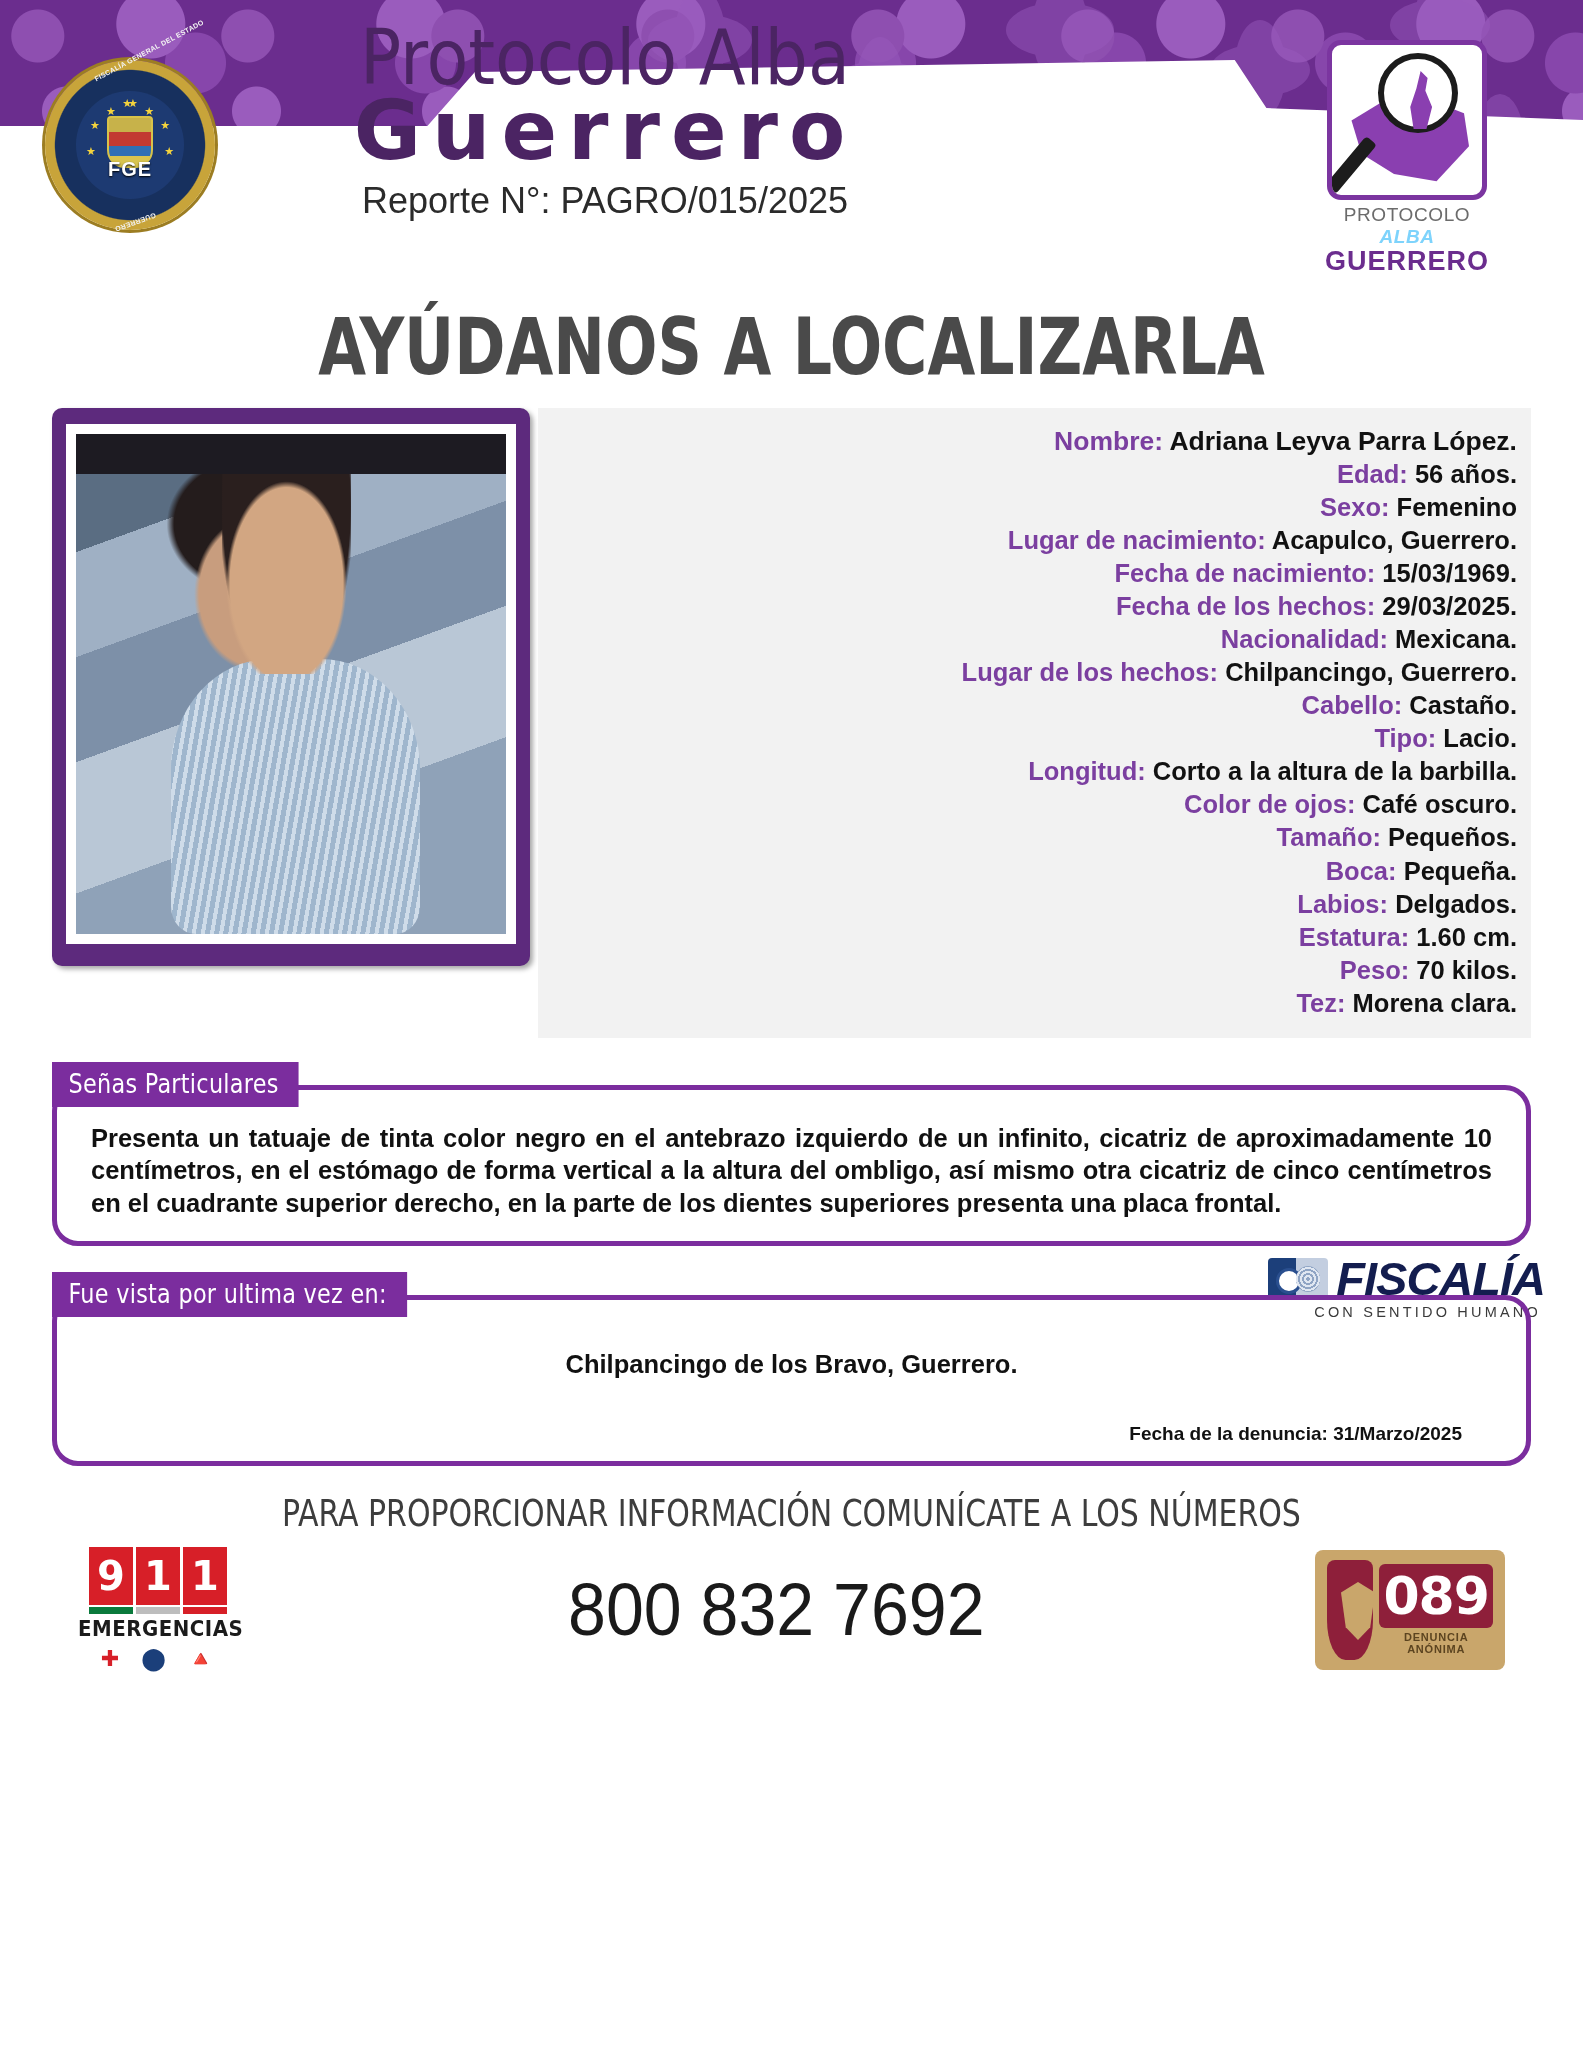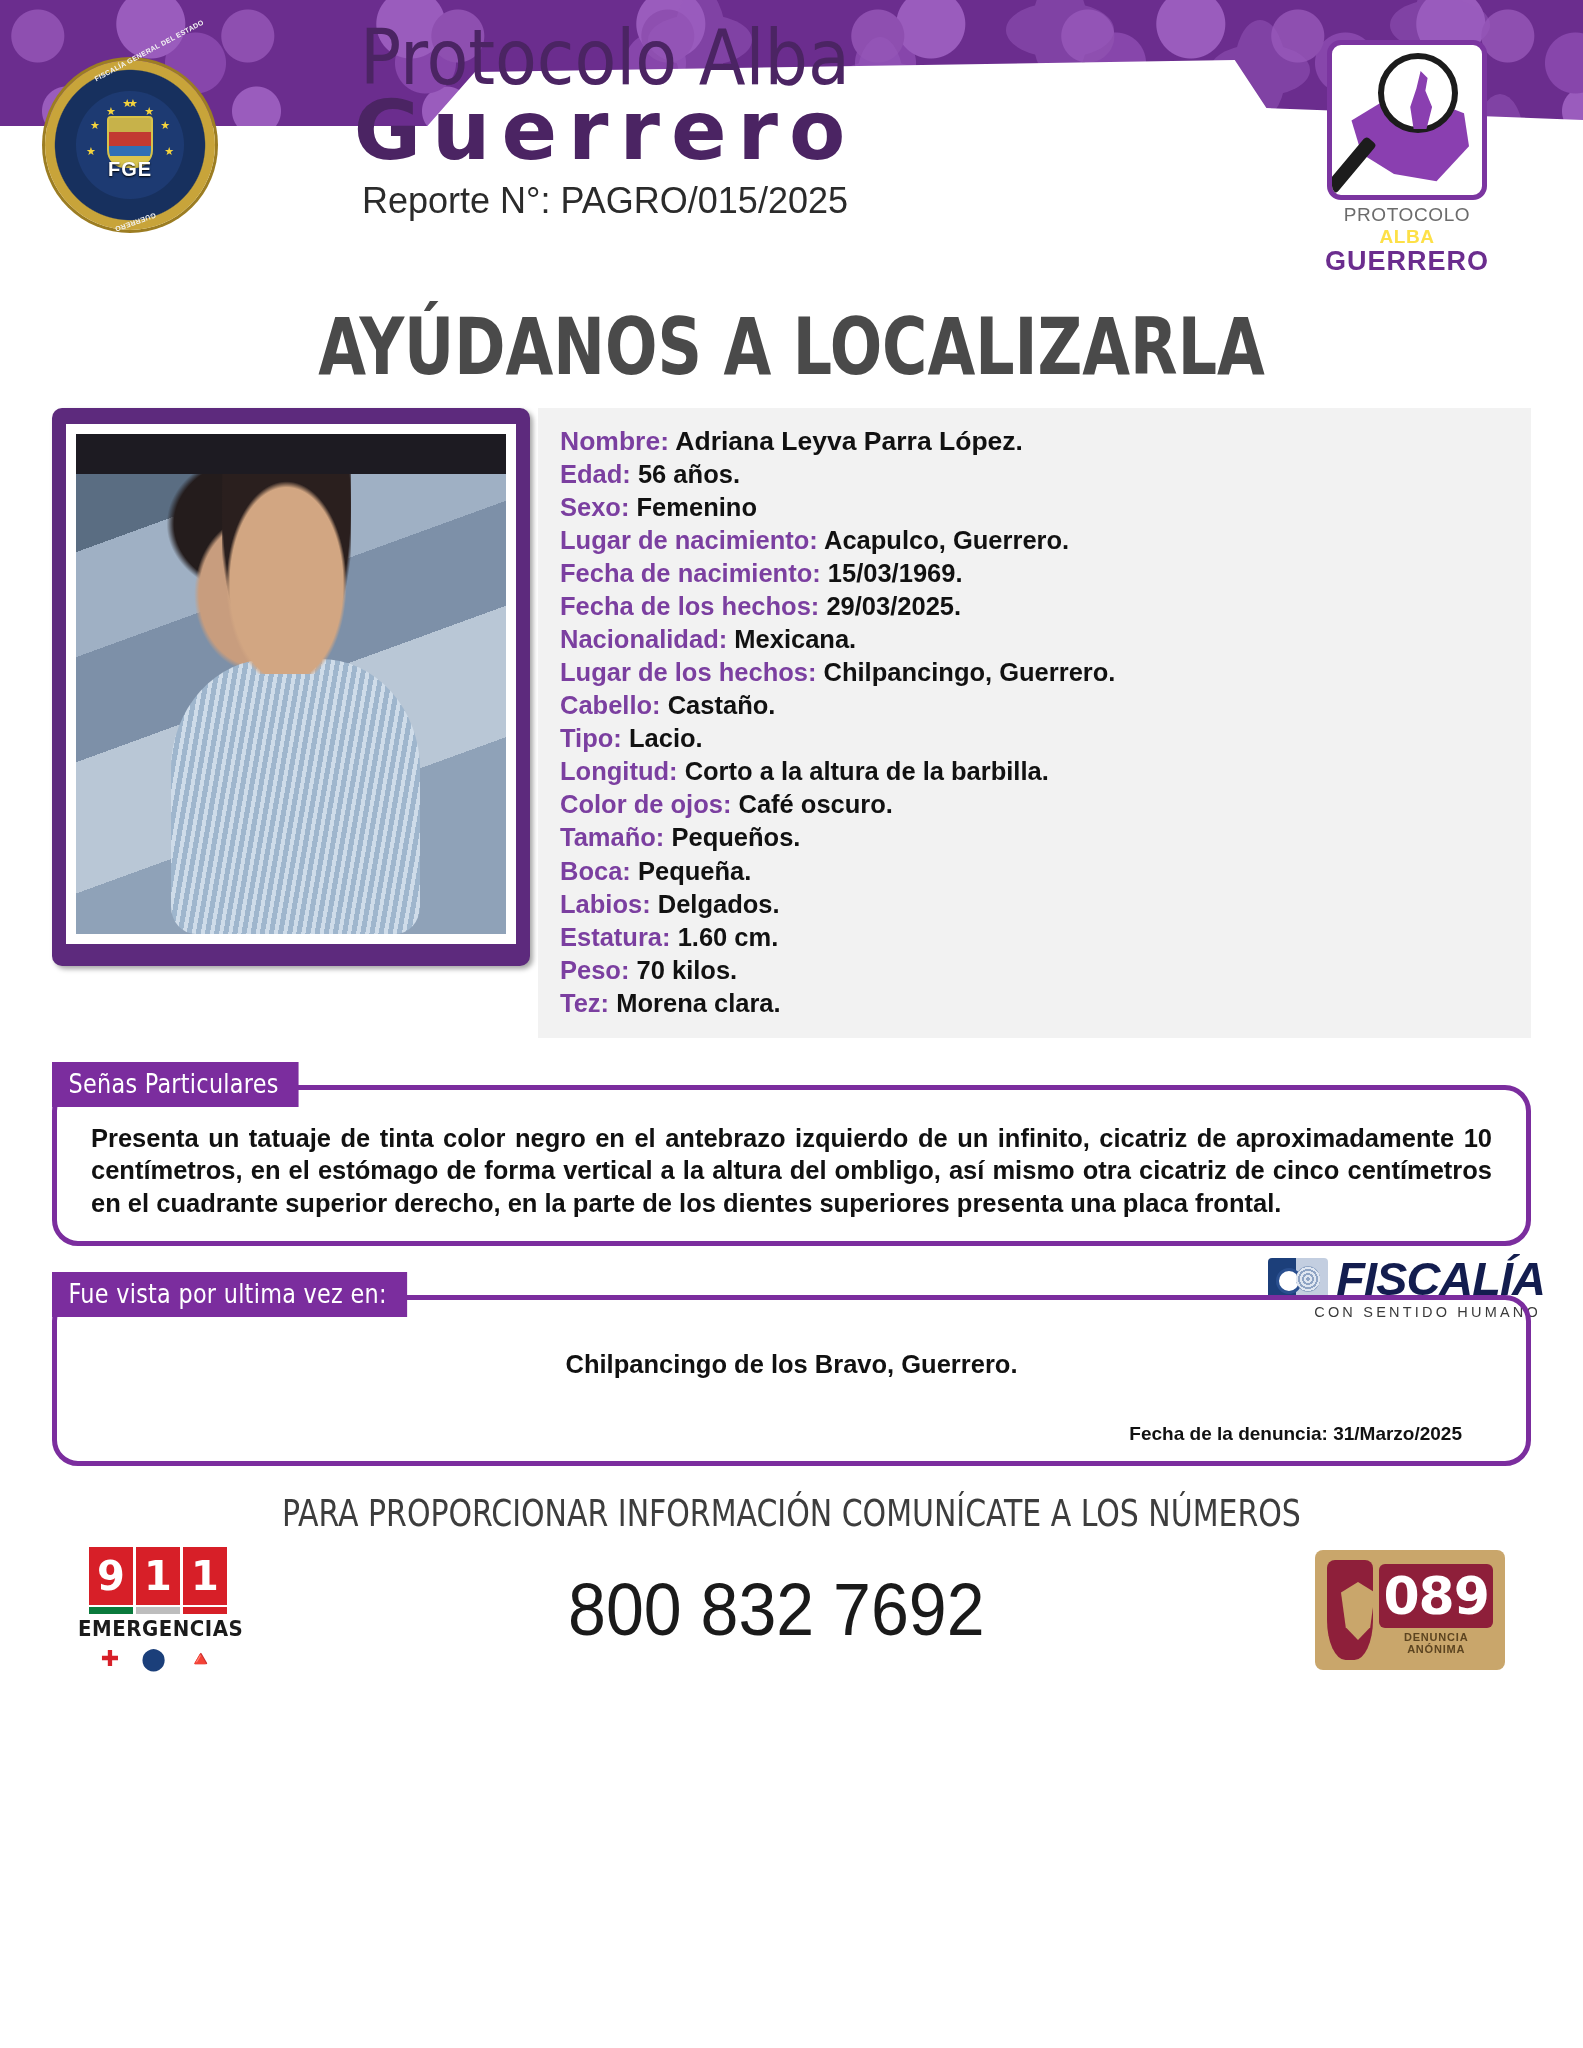--- a/index.html
+++ b/index.html
@@ -178,21 +178,21 @@
   }
   .alba-handle {
     position: absolute;
     left: 12px; top: 88px;
     width: 14px; height: 64px;
     background: #1c1c1c;
     transform: rotate(40deg);
     border-radius: 4px;
   }
   .alba-cap1 { font-size: 19px; color: #6b6b6b; letter-spacing: .6px; margin-top: 4px; }
-  .alba-cap1 b { color: #fde047; }
+  .alba-cap1 b { color: #7dd3fc; font-style: italic; }
   .alba-cap2 { font-size: 27px; color: #6b2d8e; font-weight: bold; letter-spacing: 1px; line-height: 1; }
 
   
   .ayudanos {
     text-align: center;
     font-size: 78px;
     font-weight: bold;
     color: #4a4a4a;
     letter-spacing: 0px;
     font-family: "DejaVu Sans", sans-serif;
@@ -250,20 +250,21 @@
                 radial-gradient(ellipse at 50% 16%, #2a1f1e 0 70%, transparent 74%);
     z-index: 2;
   }
 
   .info-panel {
     flex: 1;
     background: #f2f2f2;
     margin-left: 8px;
     padding: 16px 14px 18px 22px;
     min-height: 560px;
+    text-align: right;
   }
   .info-line {
     font-size: 25.5px;
     line-height: 1.295;
     color: #111111;
     font-weight: bold;
     white-space: nowrap;
   }
   .info-line .lbl {
     color: #7b3fa0;

